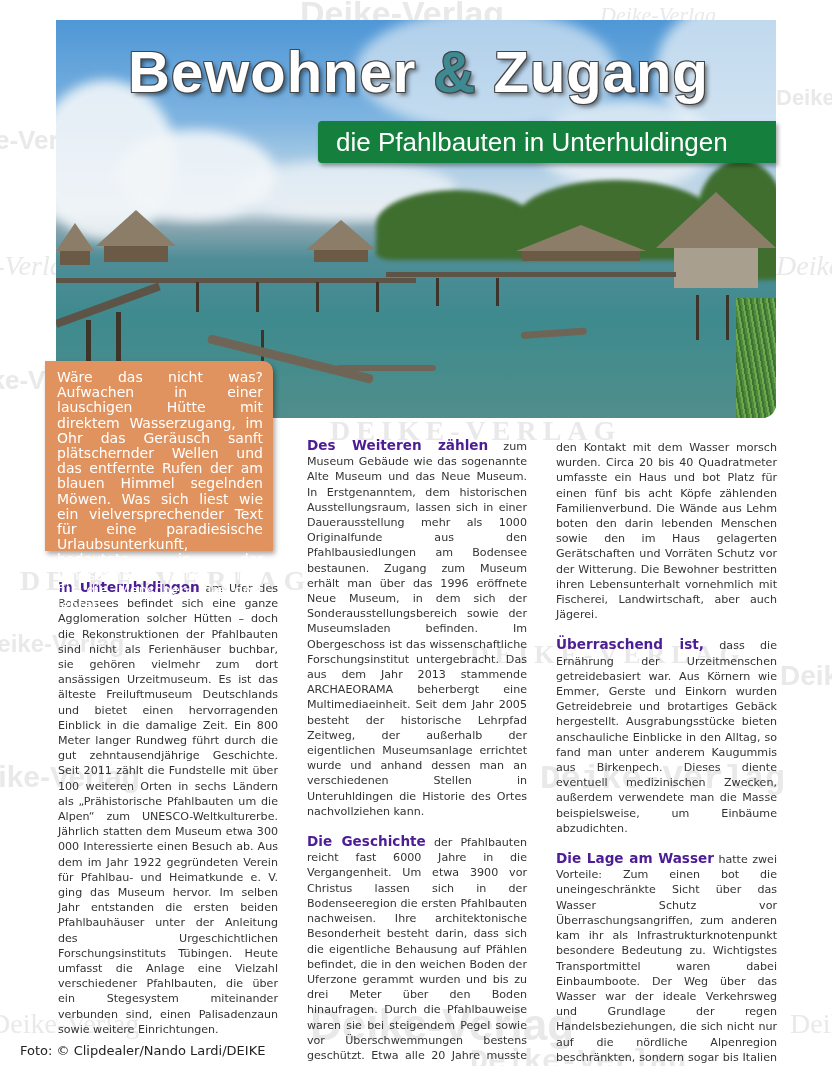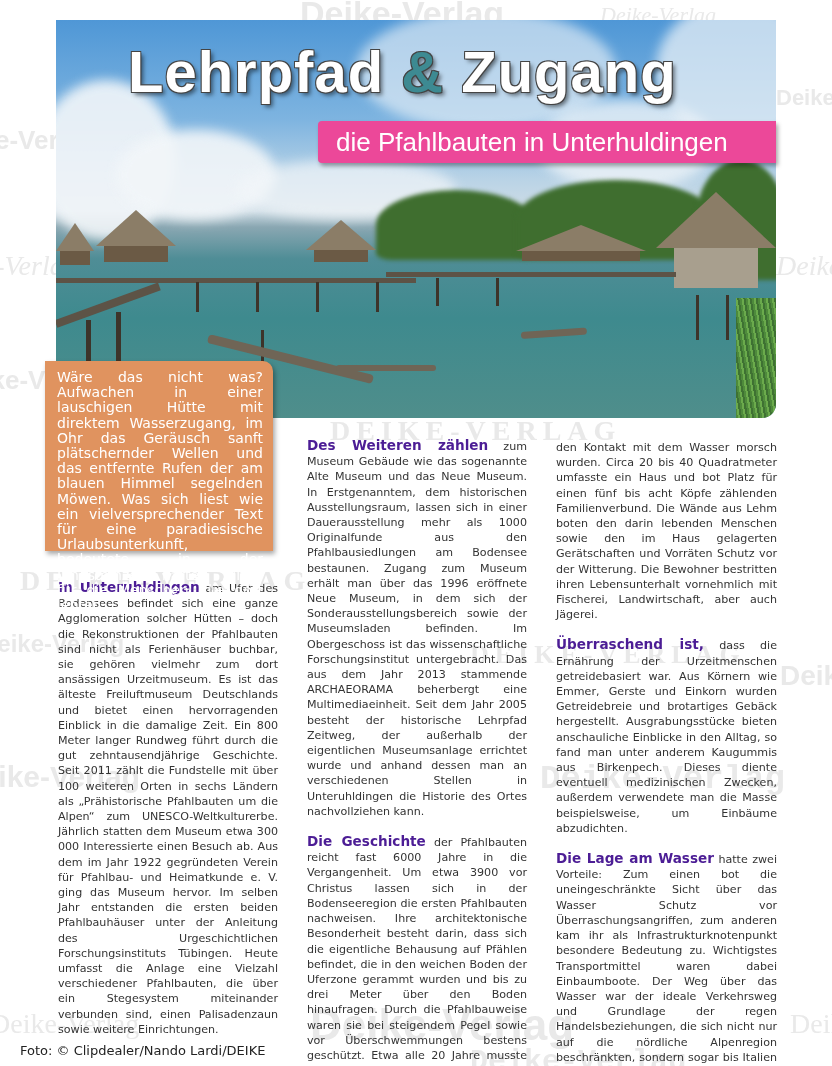--- a/index.html
+++ b/index.html
@@ -21,21 +21,21 @@
   .pier { position:absolute; background:#5d5346; height:5px; }
   .pole { position:absolute; background:#3d342a; width:3px; }
   .log { position:absolute; background:#6f6556; height:9px; border-radius:4px; transform-origin:left center; }
   .reeds { position:absolute; right:0; bottom:0; width:40px; height:120px;
            background:repeating-linear-gradient(80deg,#4f8a32 0 2px,#6fae45 2px 4px,#3d6e28 4px 6px); opacity:.9; }
 
   .title { position:absolute; left:128px; top:38px; font-family:"Liberation Sans", sans-serif; font-weight:bold;
            font-size:58px; letter-spacing:1px; color:#ffffff; z-index:3;
            text-shadow: -1px -1px 0 #444, 1px -1px 0 #444, -1px 1px 0 #444, 1px 1px 0 #444, 3px 3px 4px rgba(0,0,0,.5); }
   .title .amp { color:#3d8a92; }
-  .subtitle-bar { position:absolute; left:318px; top:121px; width:458px; height:42px; background:#ec4899;
+  .subtitle-bar { position:absolute; left:318px; top:121px; width:458px; height:42px; background:#15803d;
                   z-index:3; box-shadow:2px 3px 4px rgba(0,0,0,.35); border-radius:4px 0 0 4px;text-align:right; }
   .subtitle { position:absolute; left:18px; top:6px; font-family:"Liberation Sans", sans-serif; font-size:26px; color:#ffffff; white-space:nowrap; }
 
   .intro-box { position:absolute; left:45px; top:361px; width:228px; height:190px; background:#e0935f;
                border-radius:0 10px 0 0; box-shadow:2px 3px 5px rgba(0,0,0,.35); z-index:4;
                padding:9px 10px 0 12px; box-sizing:border-box; }
   .intro-text { color:#ffffff; font-size:14px; line-height:15.2px; text-align:justify; hyphens:manual; margin:0; }
 
   .col { position:absolute; z-index:2; font-size:11.1px; line-height:15.2px; text-align:justify; color:#333; }
   .col p { margin:0 0 15px 0; }
@@ -112,21 +112,21 @@
   <div class="pole" style="left:670px;top:275px;height:45px;"></div>
   <div class="pole" style="left:205px;top:310px;height:45px;"></div>
 
   <div class="log" style="left:152px;top:314px;width:170px;transform:rotate(14deg);"></div>
   <div class="log" style="left:280px;top:345px;width:100px;height:6px;"></div>
   <div class="log" style="left:465px;top:312px;width:66px;height:7px;transform:rotate(-4deg);"></div>
   <div class="reeds"></div>
 </div>
 
 <div class="title">
-  <span>Lehrpfad</span>
+  <span>Bewohner</span>
   <span class="amp">&amp;</span>
   <span>Zugang</span>
 </div>
 <div class="subtitle-bar">
   <span class="subtitle">die Pfahlbauten in Unterhuldingen</span>
 </div>
 
 <div class="intro-box">
   <p class="intro-text">Wäre das nicht was? Aufwachen in einer lauschigen Hütte mit direktem Wasserzugang, im Ohr das Geräusch sanft plätschernder Wellen und das entfernte Rufen der am blauen Himmel segelnden Möwen. Was sich liest wie ein vielversprechender Text für eine paradiesische Urlaubsunterkunft, bedeutete in der Jungsteinzeit harten Alltag für die Menschen, die dort lebten.</p>
 </div>

